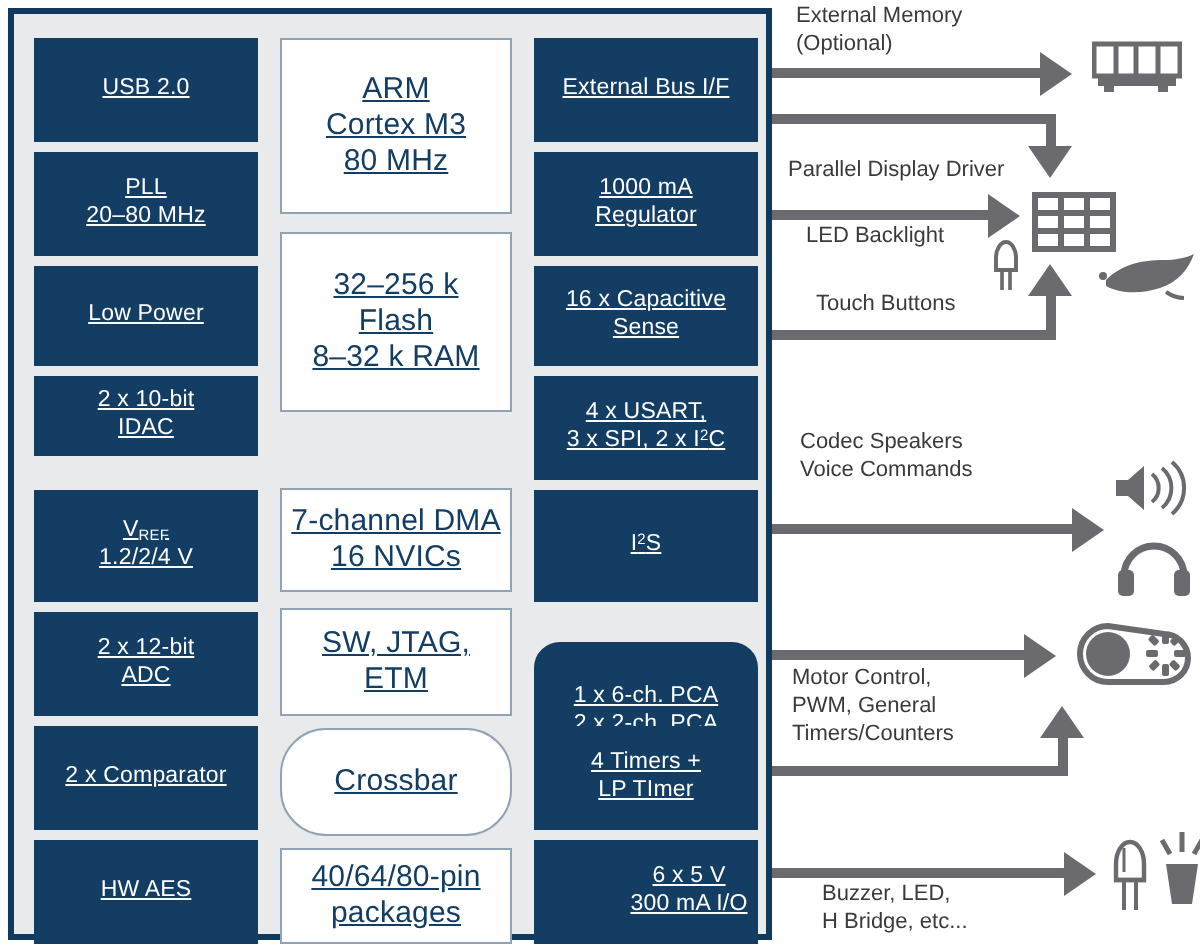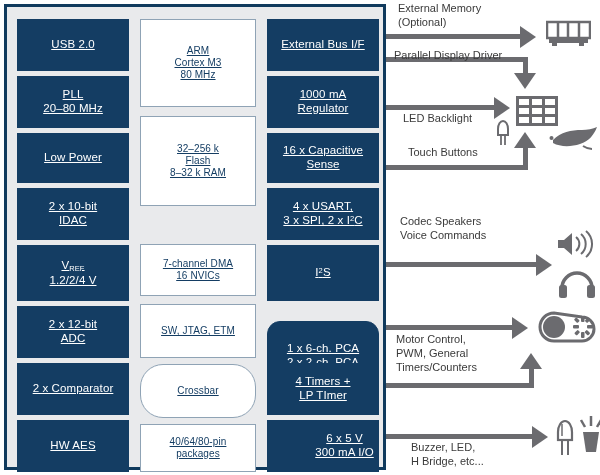--- a/index.html
+++ b/index.html
@@ -15,21 +15,21 @@
   #col-left{left:10px;width:112px;}
   #col-mid{left:133px;width:116px;}
   #col-right{left:260px;width:112px;}
 
   .blk{
     position:absolute;left:0;right:0;box-sizing:border-box;
     display:flex;align-items:center;justify-content:center;text-align:center;
     line-height:1.18;letter-spacing:.1px;text-decoration:underline;
   }
   .blk.dark{background:#143d63;color:#ffffff;border:1px solid #143d63;font-size:11.5px;}
-  .blk.light{background:#ffffff;color:#143d63;border:1px solid #8fa3b5;font-size:10px;}
+  .blk.light{background:#ffffff;color:#143d63;border:1px solid #8fa3b5;font-size:15px;}
   .blk span.inner{display:block;padding:0 3px;}
   sub{font-size:7.5px;vertical-align:-2px;}
   sup{font-size:7.5px;vertical-align:3px;}
 
   
   #periph{position:absolute;left:386px;top:0;width:214px;height:475px;}
   .ptext{position:absolute;color:#3a3a3a;font-size:11px;line-height:1.25;white-space:nowrap;}
   .bar{position:absolute;background:#6b6b6f;}
   .arrow{position:absolute;width:0;height:0;}
   .arrow.right{border-top:11px solid transparent;border-bottom:11px solid transparent;border-left:16px solid #6b6b6f;}
@@ -46,21 +46,21 @@
   <div class="col" id="col-left">
     <div class="blk dark" style="top:0px;height:52px;">
         <span class="inner">USB 2.0</span>
       </div>
     <div class="blk dark" style="top:57px;height:52px;">
         <span class="inner"><span>PLL</span><br><span>20–80 MHz</span></span>
       </div>
     <div class="blk dark" style="top:114px;height:50px;">
         <span class="inner">Low Power</span>
       </div>
-    <div class="blk dark" style="top:169px;height:52px;">
+    <div class="blk dark" style="top:169px;height:40px;">
         <span class="inner"><span>2 x 10-bit</span><br><span>IDAC</span></span>
       </div>
     <div class="blk dark" style="top:226px;height:56px;">
         <span class="inner">V<sub>REF</sub><br><span>1.2/2/4 V</span></span>
       </div>
     <div class="blk dark" style="top:287px;height:52px;">
         <span class="inner"><span>2 x 12-bit</span><br><span>ADC</span></span>
       </div>
     <div class="blk dark" style="top:344px;height:52px;">
         <span class="inner">2 x Comparator</span>
@@ -134,21 +134,21 @@
       <line x1="33" y1="2" x2="33" y2="18" stroke="#6b6b6f" stroke-width="2.5"></line>
       <rect x="3" y="19" width="39" height="4" fill="#6b6b6f"></rect>
       <rect x="6" y="23" width="5" height="3" fill="#6b6b6f"></rect>
       <rect x="33" y="23" width="5" height="3" fill="#6b6b6f"></rect>
     </svg>
   </div>
 
   <div class="bar" style="left:0px;top:57px;width:142px;height:5px;"></div>
   <div class="bar" style="left:137px;top:57px;width:5px;height:18px;"></div>
   <div class="arrow down" style="left:128px;top:73px;"></div>
-  <div class="ptext" style="left:8px;top:49px;">
+  <div class="ptext" style="left:8px;top:79px;">
     <span>Parallel Display Driver</span>
   </div>
 
   <div class="bar" style="left:0px;top:105px;width:110px;height:5px;"></div>
   <div class="arrow right" style="left:108px;top:97px;"></div>
   <div class="ptext" style="left:17px;top:112px;">
     <span>LED Backlight</span>
   </div>
   <div class="icon" style="left:130px;top:96px;">
     <svg width="42" height="32" viewBox="0 0 42 32">

